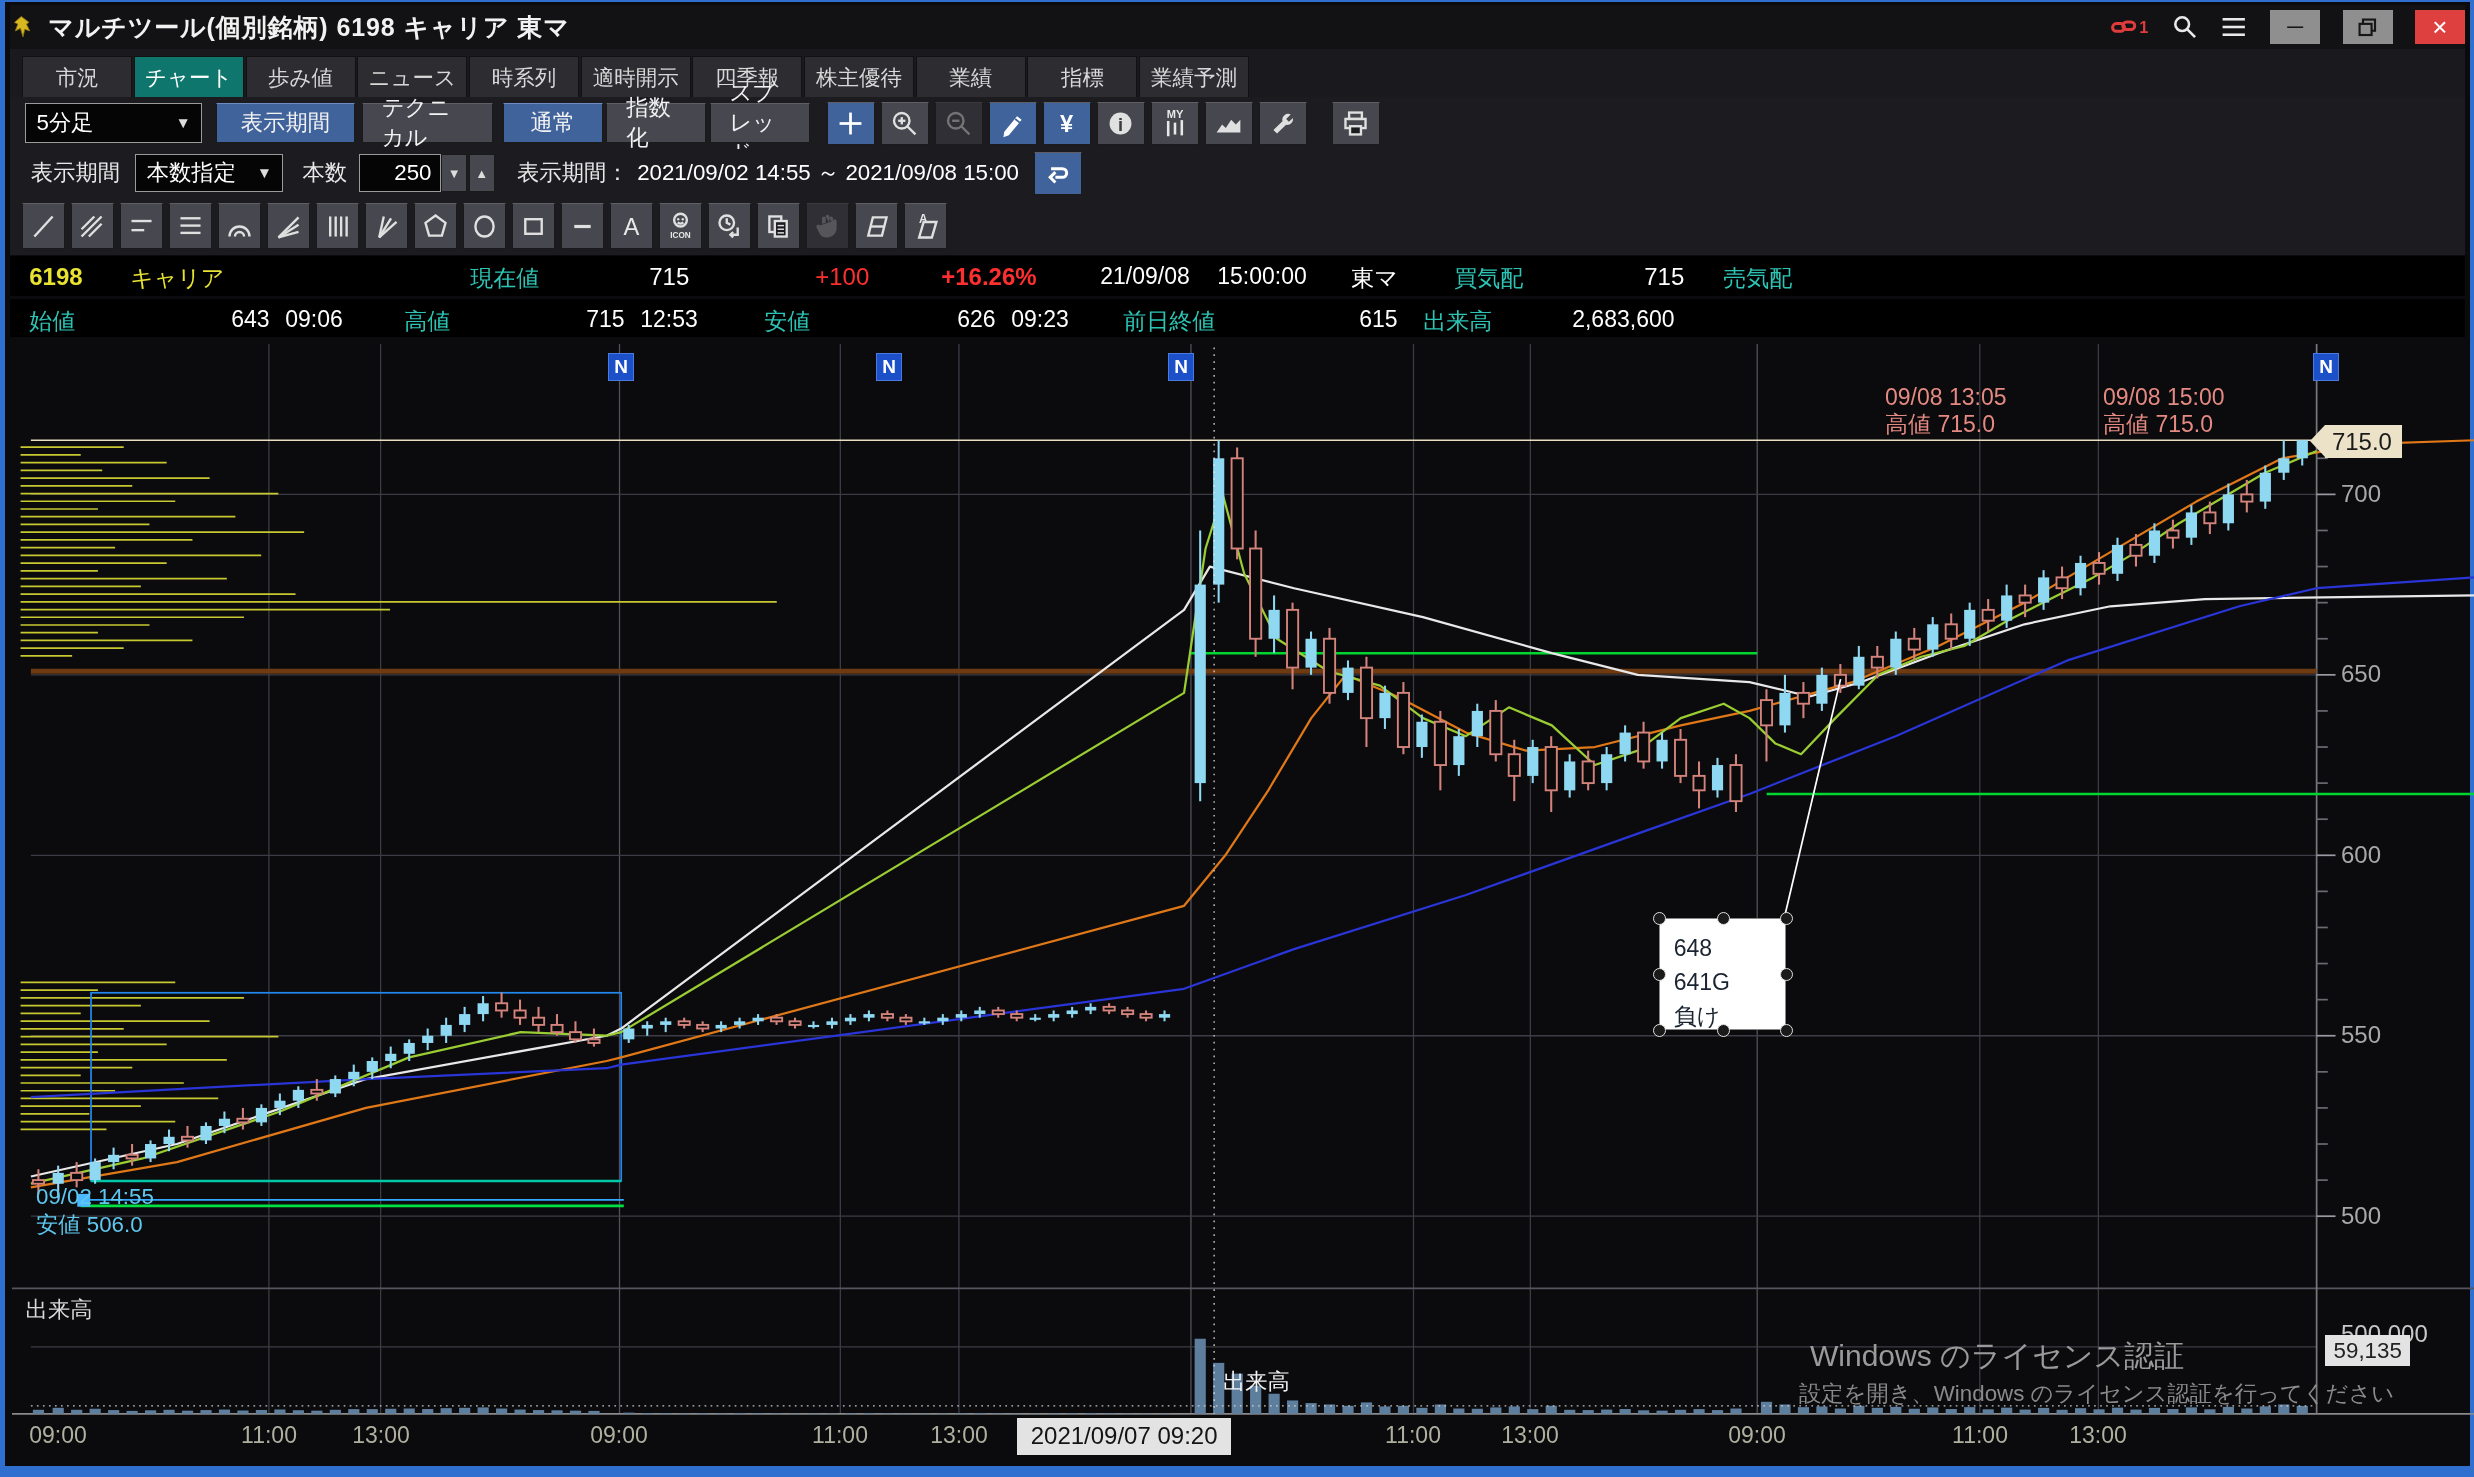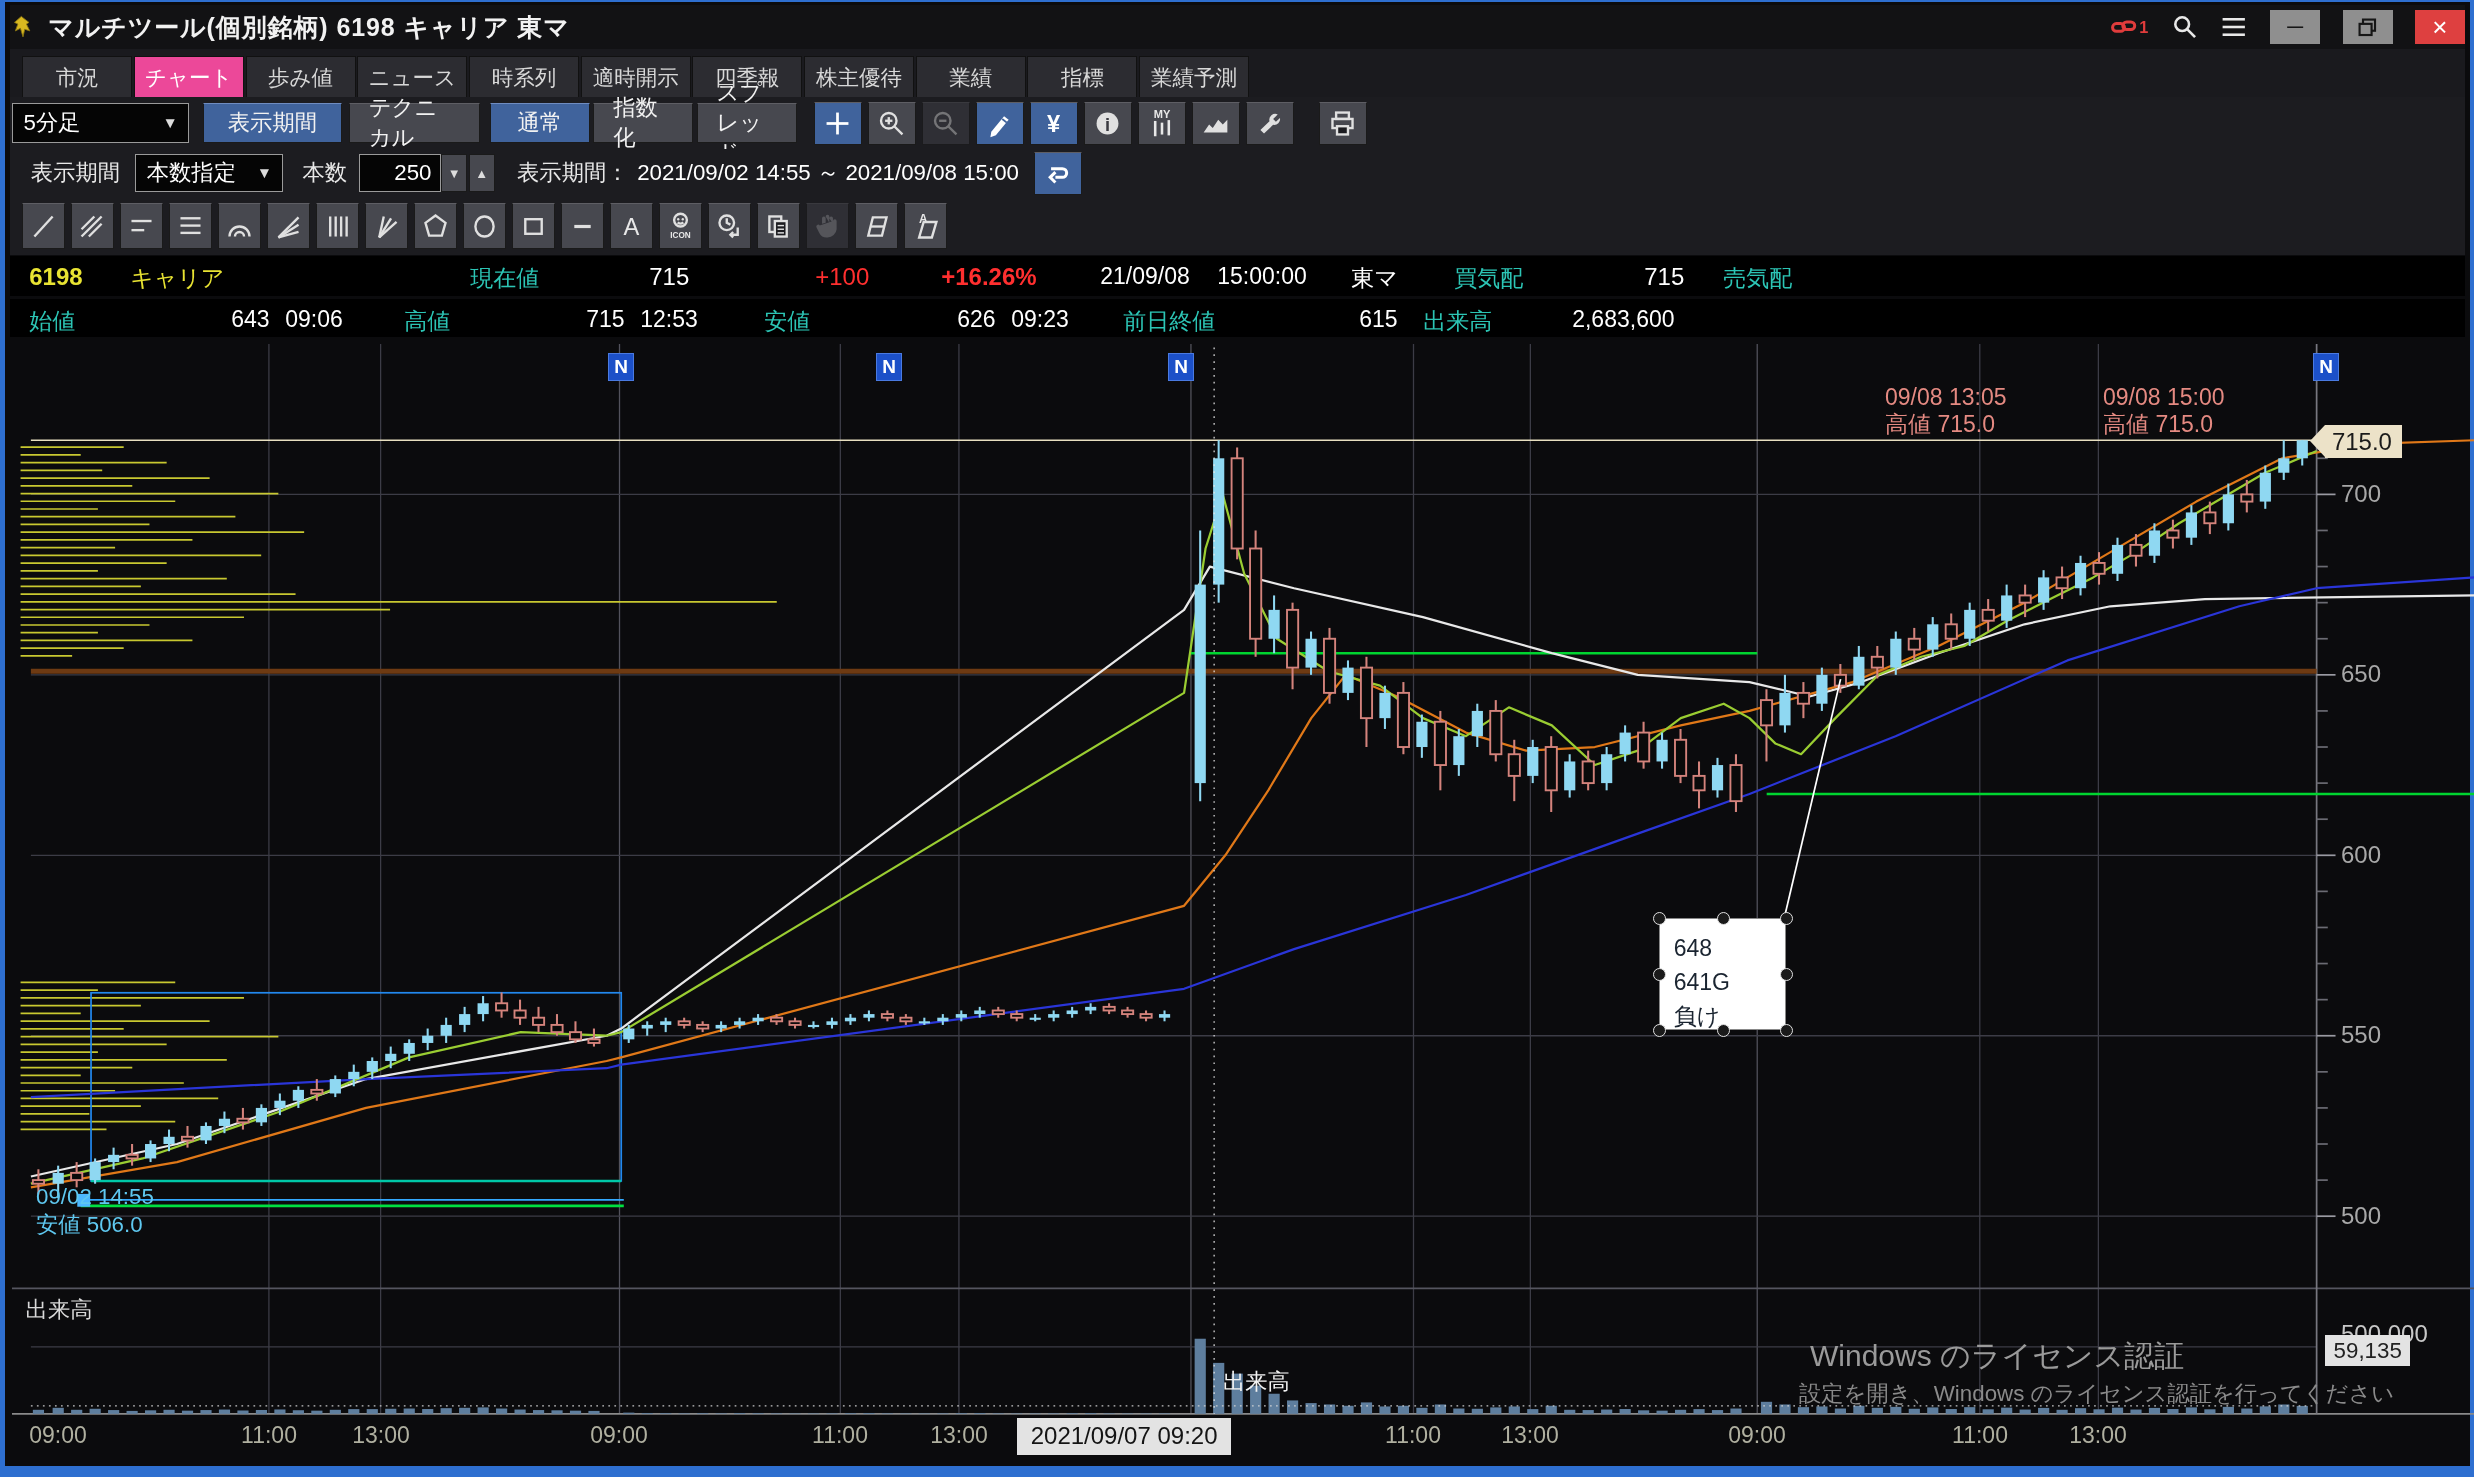--- a/index.html
+++ b/index.html
@@ -13,21 +13,21 @@
   .t-icons{margin-left:auto;display:flex;align-items:center;gap:22.3px;margin-right:0;}
   .link-badge{color:#e03c3c;font-size:22.3px;font-weight:bold;display:flex;align-items:flex-end;}
   .wbtn{width:50px;height:34px;display:flex;align-items:center;justify-content:center;font-size:22.3px;}
   .wbtn.min,.wbtn.max{background:#8f8f8f;color:#161616;}
   .wbtn.close{background:#de4040;color:#fff;font-size:26px;}
   .ticon{display:flex;align-items:center;justify-content:center;}
   
   .tabbar{position:absolute;left:5.2px;top:47px;right:5.2px;height:48px;background:#1a1a1e;display:flex;align-items:flex-end;padding-left:12px;box-sizing:border-box;}
   .tab{width:110px;height:41px;margin-right:1.7px;background:#2c2c31;color:#d8d8d8;font-size:21.5px;
     display:flex;align-items:center;justify-content:center;border:0.9px solid #111;border-bottom:none;box-sizing:border-box;}
-  .tab.active{background:#ec4899;color:#fff;}
+  .tab.active{background:#0f766e;color:#fff;}
   
   .tb1{position:absolute;left:5.2px;top:95px;right:5.2px;height:52px;background:#1c1c20;display:flex;align-items:center;}
   .tb2{position:absolute;left:5.2px;top:147px;right:5.2px;height:48px;background:#1c1c20;display:flex;align-items:center;}
   .tb3{position:absolute;left:5.2px;top:195px;right:5.2px;height:58px;background:#1c1c20;display:flex;align-items:center;}
   .dd{height:40px;background:#050505;border:1.7px solid #9a9a9a;color:#fff;font-size:22.3px;display:flex;align-items:center;
     padding:0 10.3px;box-sizing:border-box;justify-content:space-between;}
   .dd .arr{color:#ddd;font-size:15.5px;margin-left:12px;}
   .btn{height:40px;padding:0 19px;background:#47484f;color:#f2f2f2;font-size:22.3px;display:flex;align-items:center;justify-content:center;
     border:0.9px solid #1a1a1a;border-top:0.9px solid #5e5e64;box-sizing:border-box;}
   .btn.blue{background:#40639c;border-top-color:#6f8cc0;}
@@ -121,21 +121,21 @@
       <div class="tab">時系列</div>
       <div class="tab">適時開示</div>
       <div class="tab">四季報</div>
       <div class="tab">株主優待</div>
       <div class="tab">業績</div>
       <div class="tab">指標</div>
       <div class="tab">業績予測</div>
     </div>
 
   <div class="tb1">
-    <span class="dd" style="width:177px;margin-left:2px;">
+    <span class="dd" style="width:177px;margin-left:15px;">
       <span>5分足</span>
         <span class="arr">▼</span>
     </span>
     <span class="btn blue" style="margin-left:13.7px;width:139px;">表示期間</span>
     <span class="btn" style="margin-left:6.9px;width:131px;">テクニカル</span>
     <span class="btn blue" style="margin-left:10px;width:100px;">通常</span>
     <span class="btn" style="margin-left:3.4px;width:100px;">指数化</span>
     <span class="btn" style="margin-left:3.4px;width:100px;">スプレッド</span>
     <span id="tb1-icons" style="display:flex;margin-left:17px;">
         <span class="iconbtn blue">

